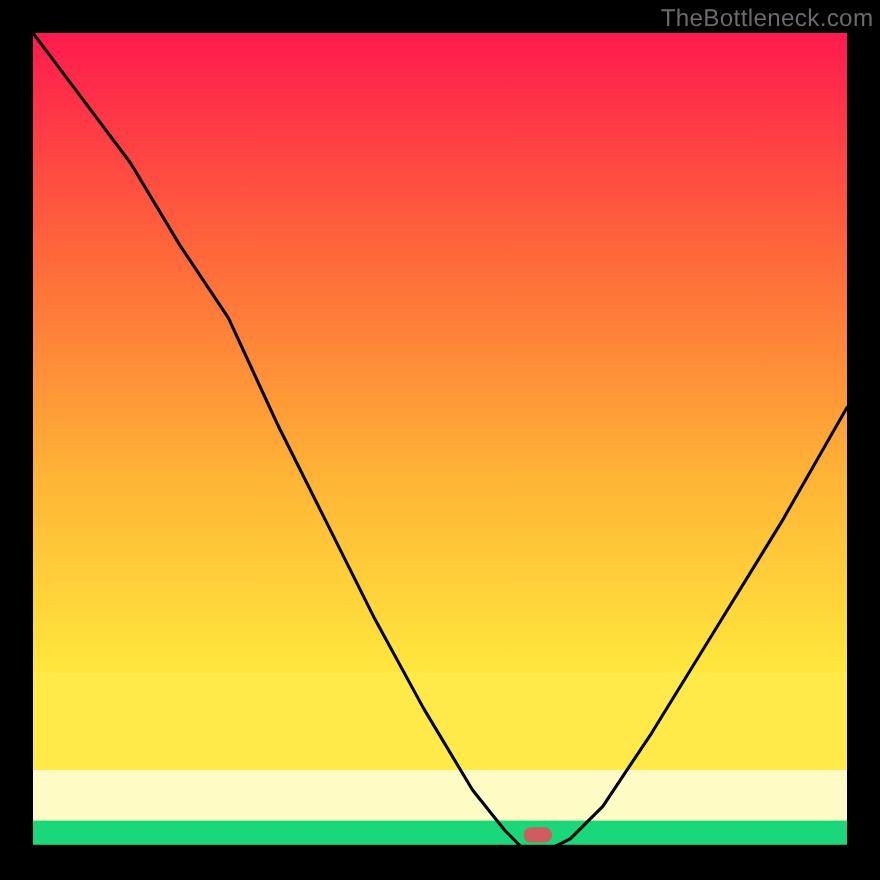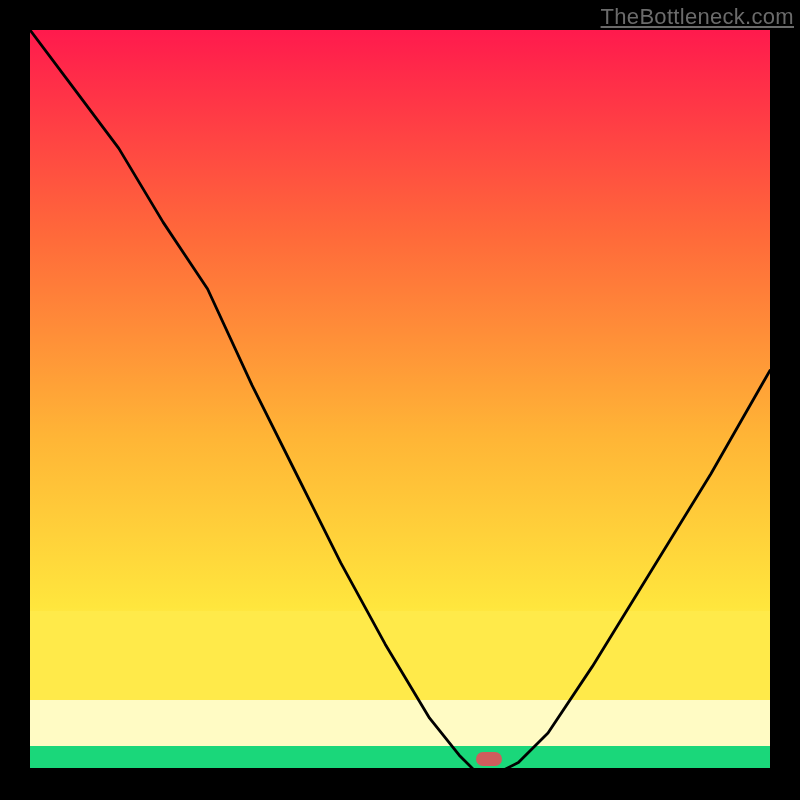--- a/index.html
+++ b/index.html
@@ -19,21 +19,20 @@
   }
   .watermark {
     position: absolute;
     top: 4px;
     right: 6px;
     color: #6b6b6b;
     font-size: 22px;
     font-weight: 500;
     letter-spacing: 0.3px;
     z-index: 12;
-    text-decoration: underline;
   }
   .plot {
     position: absolute;
     left: 30px;
     top: 30px;
     width: 740px;
     height: 740px;
   }
   .gradient {
     position: absolute;

